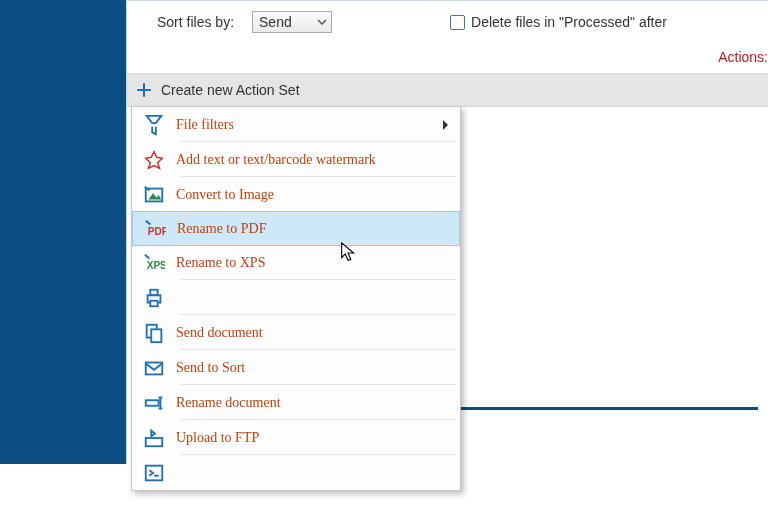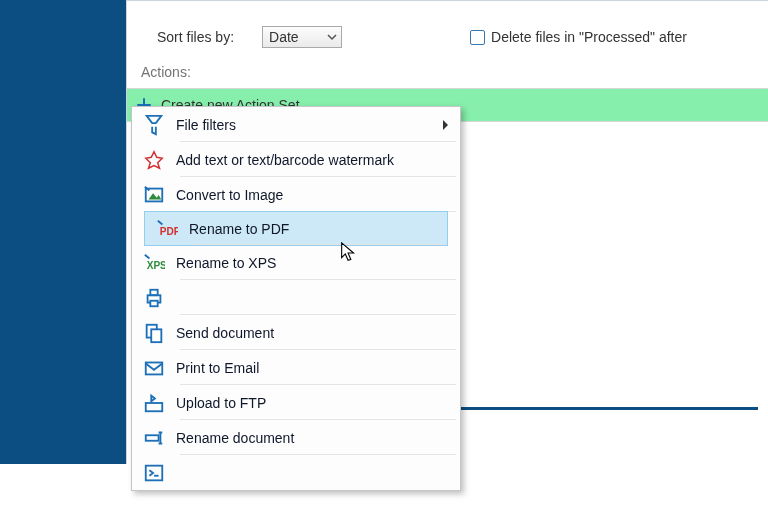--- a/index.html
+++ b/index.html
@@ -24,23 +24,22 @@
     position: absolute;
     left: 126px; top: 0;
     width: 642px; height: 464px;
     background: #fff;
     border-left: 1px solid #ccd5dc;
     border-top: 1px solid #ccd5dc;
   }
   .sort-row {
     display: flex;
     align-items: center;
-    gap: 28px;
+    gap: 18px;
     padding: 10px 0 10px 30px;
-    margin-top: 15px;
   }
   .combo {
     width: 80px; height: 22px;
     border: 1px solid #a9a9a9;
     background: linear-gradient(#fcfcfc,#eaeaea);
     display: flex; align-items: center;
     padding: 0 6px; position: relative;
     user-select: none;
   }
   .combo .caret {
@@ -52,25 +51,26 @@
     display: flex; align-items: center; gap: 6px;
     margin-left: 100px;
   }
   .chk {
     width: 15px; height: 15px;
     border: 1.5px solid #3a78b5;
     border-radius: 2px; background: #fff;
   }
   .actions-label {
     padding: 6px 0 8px 14px;
-    color: #737373;
+    color: #b91c1c;
+    text-align: right;
   }
   .create-row {
     height: 34px;
-    background: #86efac;
+    background: #e5e5e5;
     border-top: 1px solid #d8d8d8;
     border-bottom: 1px solid #d8d8d8;
     display: flex; align-items: center;
     padding-left: 10px; gap: 10px;
   }
   .plus-icon {
     width: 14px; height: 14px;
     color: #1d6fb8;
   }
   .panel-divider {
@@ -91,28 +91,28 @@
   }
   .menu-item {
     display: flex; align-items: center;
     height: 35px;
     position: relative;
   }
   .menu-item.hl {
     background: #cde8f7;
     border: 1px solid #95cdec;
     height: 35px;
-    margin: -1px 12px;
+    margin: -1px 0;
   }
   .menu-icon-slot {
     width: 44px;
     display: flex; align-items: center; justify-content: center;
   }
   .menu-icon { width: 22px; height: 22px; }
-  .menu-label { flex: 1; color: #0f172a; }
+  .menu-label { flex: 1; color: #c2410c; font-family: Liberation Serif, serif; }
   .menu-sep {
     position: absolute;
     left: 48px; right: 4px; bottom: 0;
     height: 1px; background: #e4e4e4;
   }
   .menu-item:last-child .menu-sep { display: none; }
   .submenu-arrow {
     position: absolute; right: 12px; top: 50%;
     transform: translateY(-50%);
     width: 0; height: 0;
@@ -129,21 +129,21 @@
 </style>
 </head>
 <body>
 
 <div class="sidebar"></div>
 
 <div class="panel">
   <div class="sort-row">
     <span>Sort files by:</span>
     <div class="combo">
-      <span>Date</span>
+      <span>Send</span>
       <svg class="caret" viewBox="0 0 10 10">
           <path d="M1 3 L5 7 L9 3" fill="none" stroke="#555" stroke-width="1.5"></path>
         </svg>
     </div>
     <div class="delete-box">
       <span class="chk"></span>
       <span>Delete files in "Processed" after</span>
     </div>
   </div>
 
@@ -239,43 +239,43 @@
     <div class="menu-sep"></div>
   </div>
 
   <div class="menu-item">
     <span class="menu-icon-slot">
       <svg class="menu-icon" viewBox="0 0 24 24">
           <rect x="3" y="6" width="18" height="13" fill="none" stroke="#1d6fb8" stroke-width="2"></rect>
           <path d="M3 7l9 7 9-7" fill="none" stroke="#1d6fb8" stroke-width="2"></path>
         </svg>
     </span>
-    <span class="menu-label">Print to Email</span>
+    <span class="menu-label">Send to Sort</span>
+    <div class="menu-sep"></div>
+  </div>
+
+  <div class="menu-item">
+    <span class="menu-icon-slot">
+      <svg class="menu-icon" viewBox="0 0 24 24">
+          <rect x="3" y="9" width="14" height="6" fill="none" stroke="#1d6fb8" stroke-width="2"></rect>
+          <path d="M19 6v12M17 6h4M17 18h4" stroke="#1d6fb8" stroke-width="2"></path>
+        </svg>
+    </span>
+    <span class="menu-label">Rename document</span>
     <div class="menu-sep"></div>
   </div>
 
   <div class="menu-item">
     <span class="menu-icon-slot">
       <svg class="menu-icon" viewBox="0 0 24 24">
           <rect x="3" y="12" width="18" height="9" fill="none" stroke="#1d6fb8" stroke-width="2"></rect>
           <path d="M9 11V4l4 3-4 3" fill="none" stroke="#1d6fb8" stroke-width="2"></path>
         </svg>
     </span>
     <span class="menu-label">Upload to FTP</span>
-    <div class="menu-sep"></div>
-  </div>
-
-  <div class="menu-item">
-    <span class="menu-icon-slot">
-      <svg class="menu-icon" viewBox="0 0 24 24">
-          <rect x="3" y="9" width="14" height="6" fill="none" stroke="#1d6fb8" stroke-width="2"></rect>
-          <path d="M19 6v12M17 6h4M17 18h4" stroke="#1d6fb8" stroke-width="2"></path>
-        </svg>
-    </span>
-    <span class="menu-label">Rename document</span>
     <div class="menu-sep"></div>
   </div>
 
   <div class="menu-item">
     <span class="menu-icon-slot">
       <svg class="menu-icon" viewBox="0 0 24 24">
           <rect x="3" y="4" width="18" height="16" fill="none" stroke="#1d6fb8" stroke-width="2"></rect>
           <path d="M7 9l4 3-4 3" fill="none" stroke="#1d6fb8" stroke-width="2"></path>
           <line x1="12" y1="15" x2="17" y2="15" stroke="#1d6fb8" stroke-width="2"></line>
         </svg>

